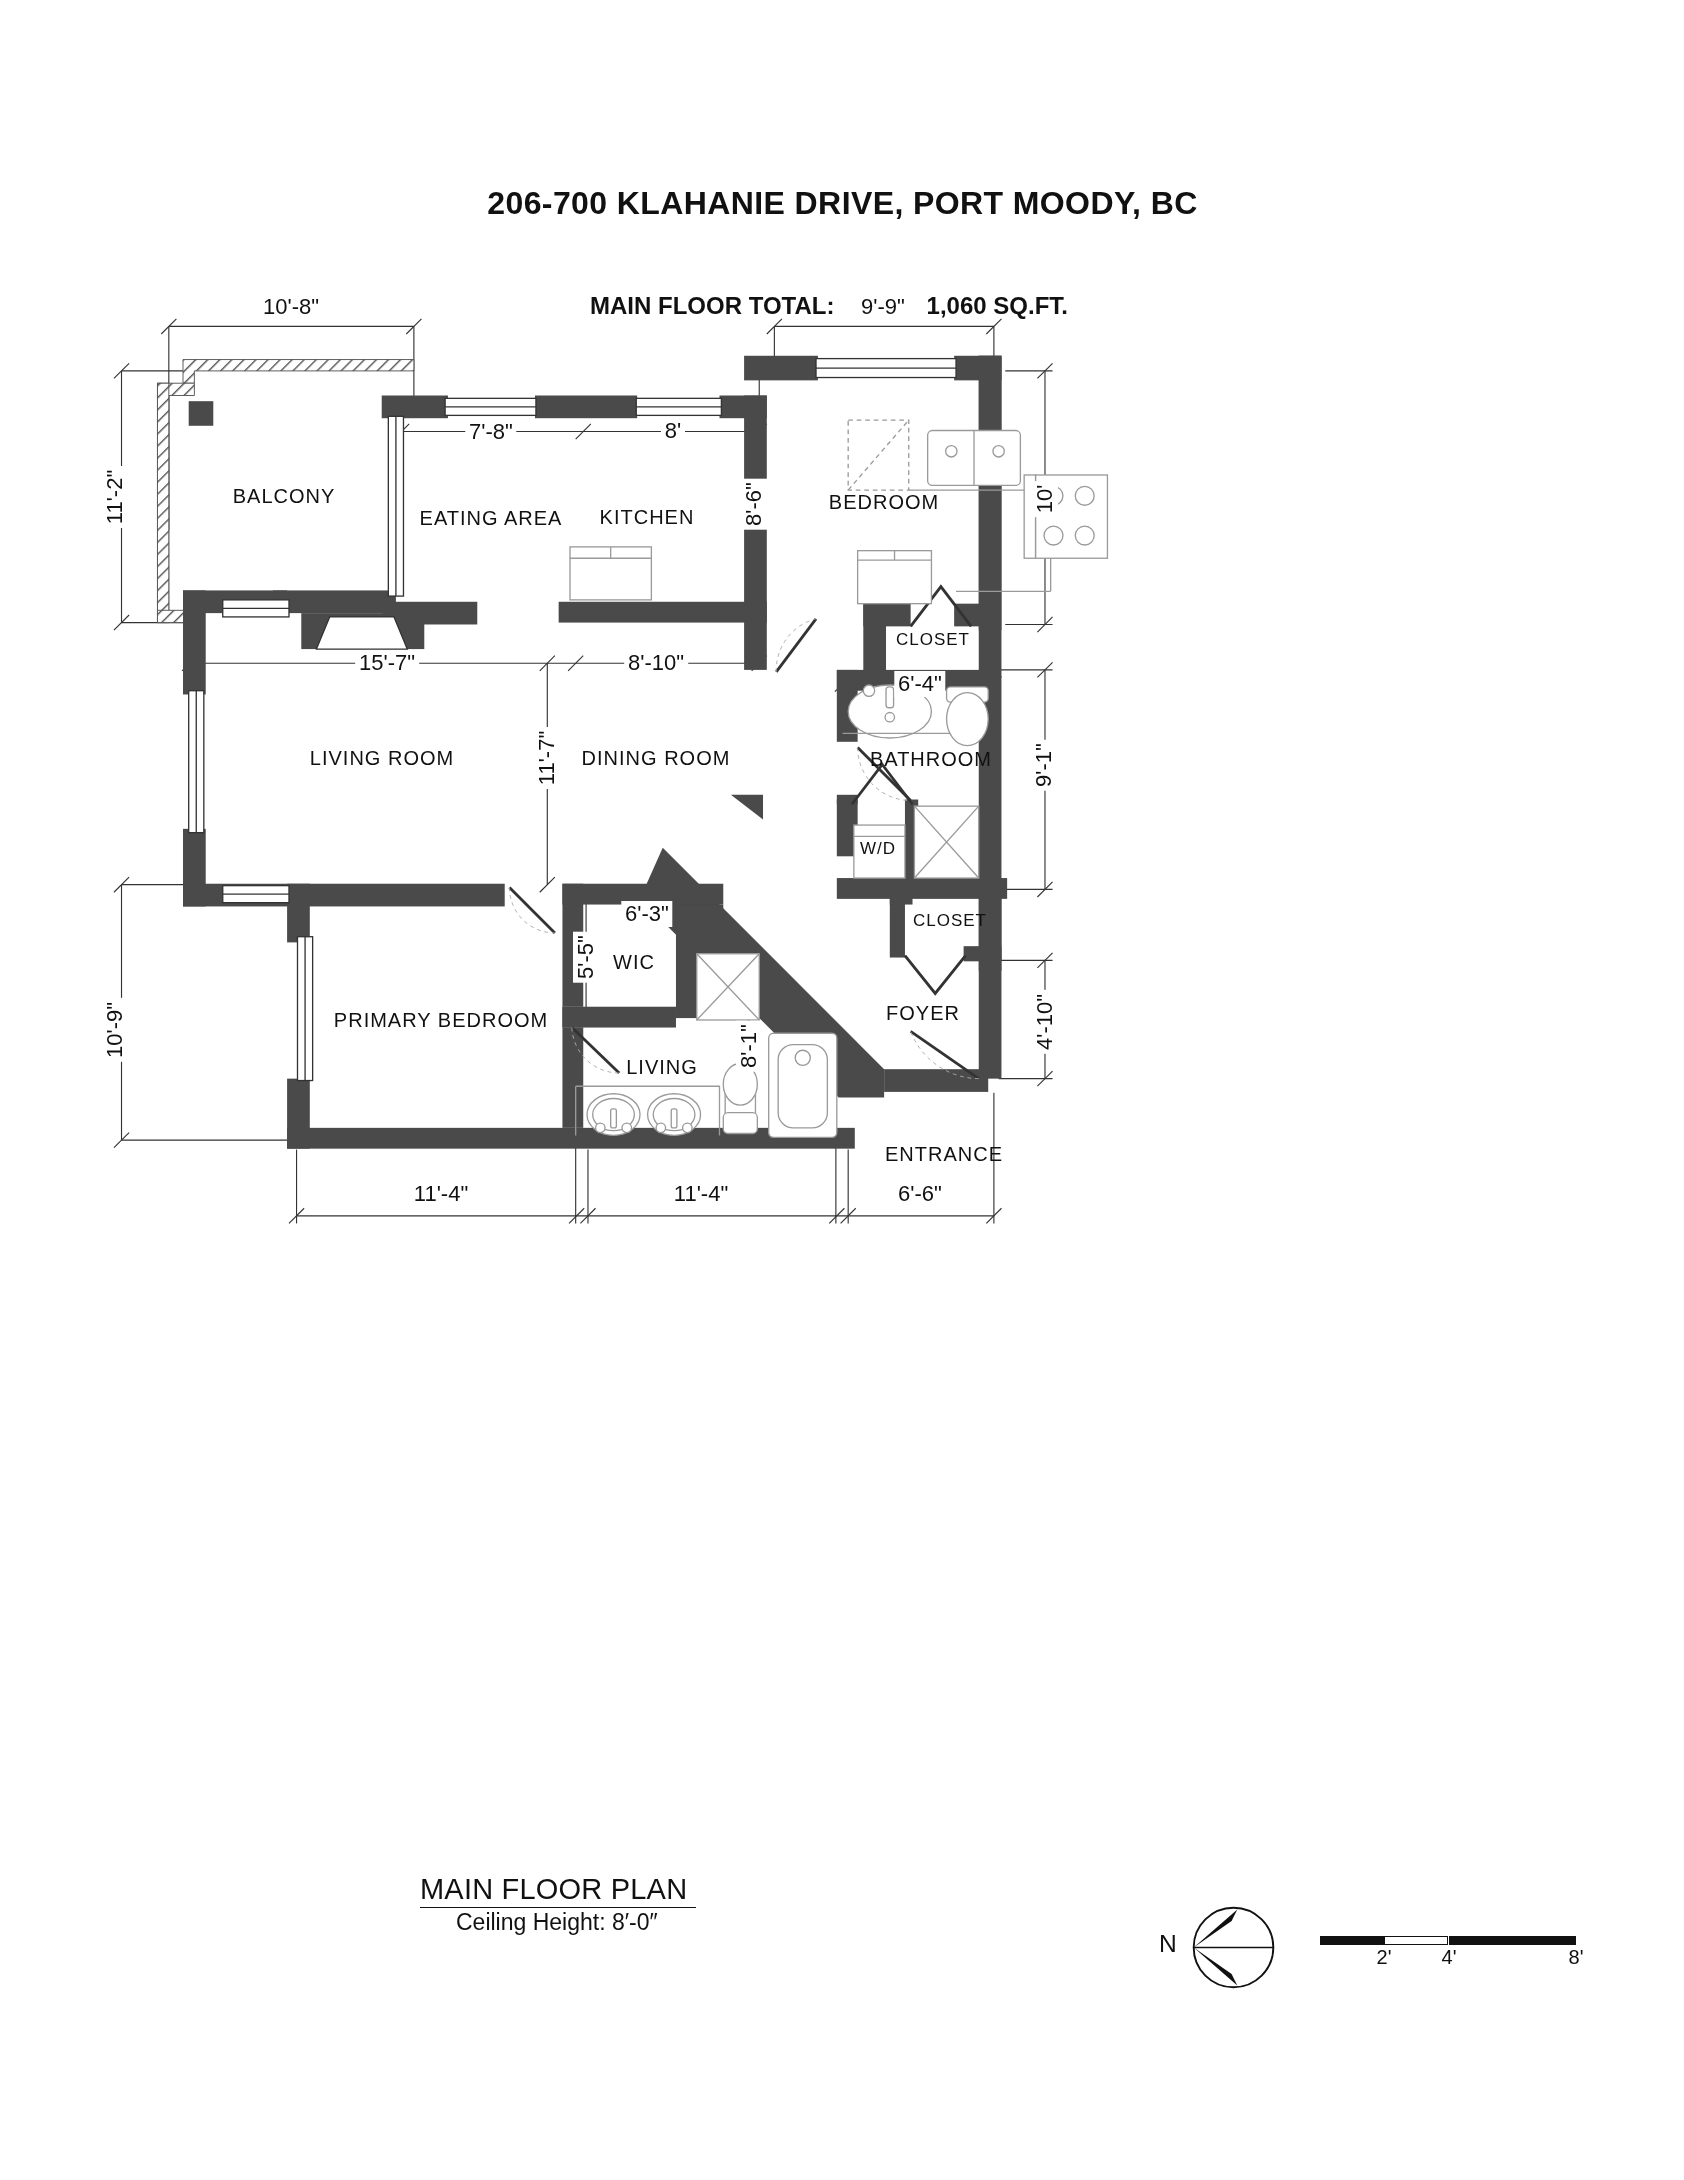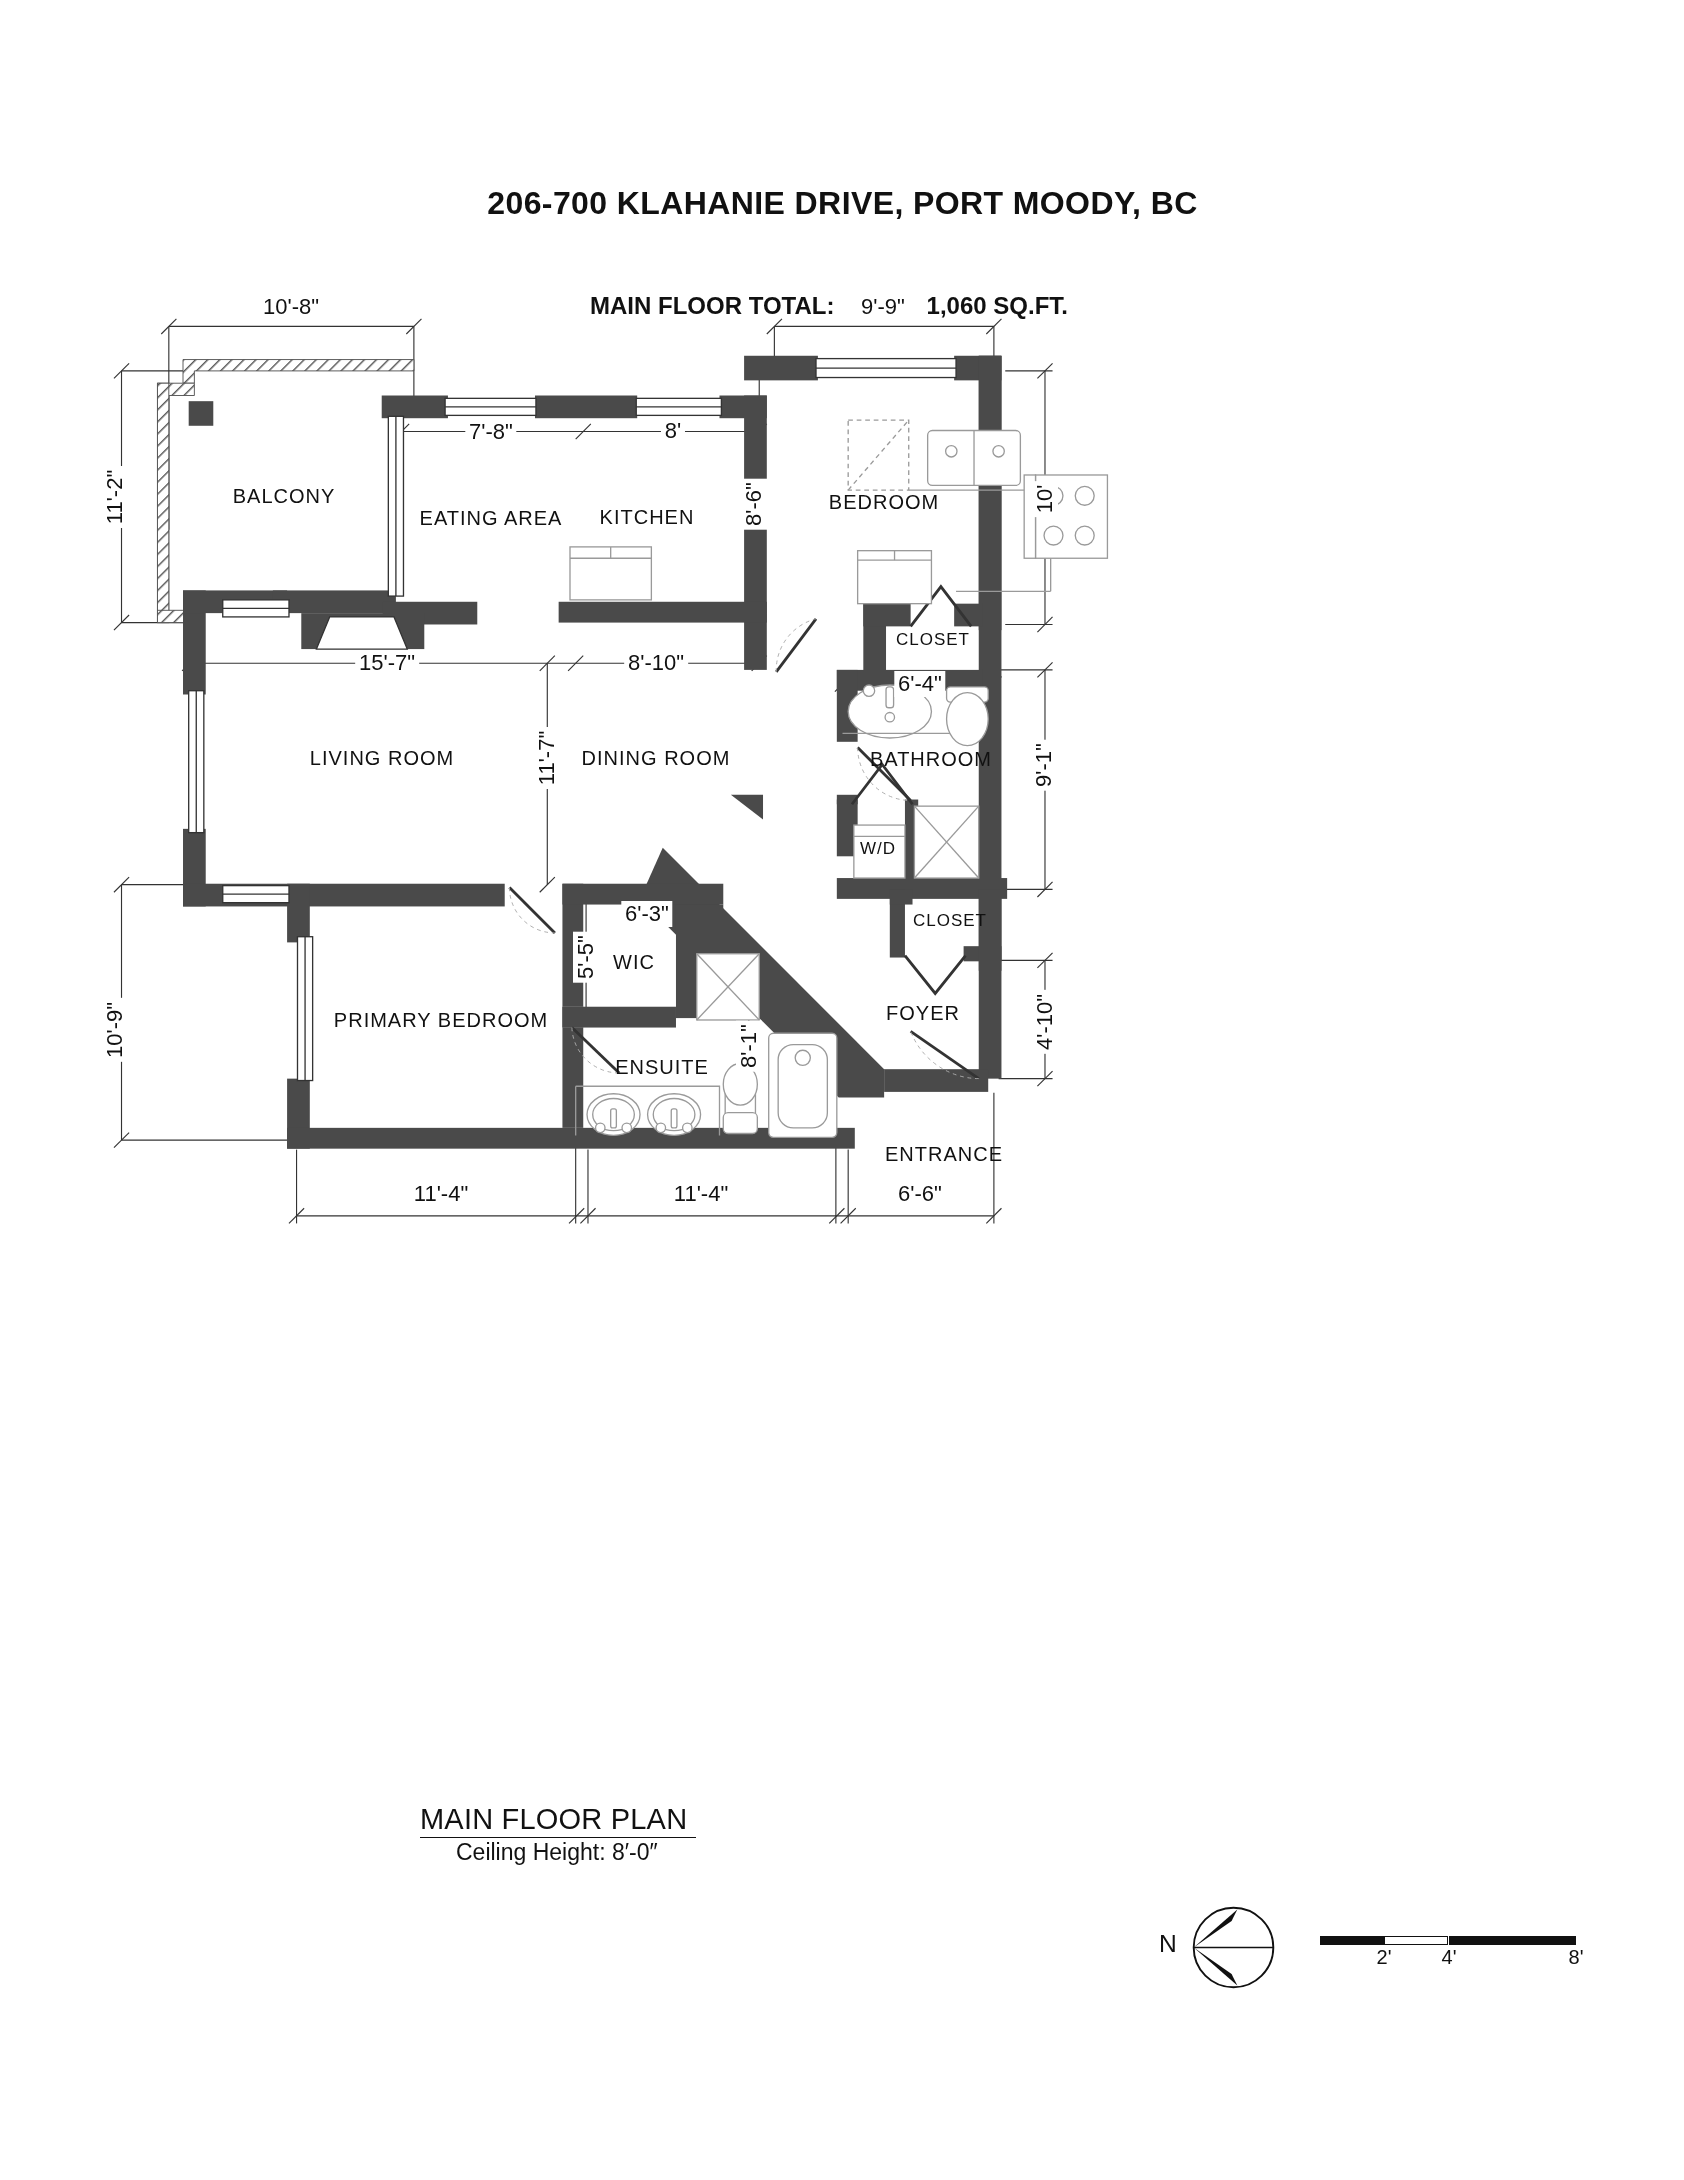--- a/index.html
+++ b/index.html
@@ -16,21 +16,21 @@
     font-size:32px;font-weight:bold;letter-spacing:0.4px;
     font-family:"Liberation Sans", sans-serif;
   }
   .areas{position:absolute;top:289px;left:590px;width:530px;font-size:24px;font-weight:bold;}
   .arow{display:flex;justify-content:flex-start;line-height:1.45;}
   .arow .lab{width:270px;}
   .arow .val{width:208px;text-align:right;}
   .arow.light .lab,.arow.light .val{font-weight:normal;}
 
   
-  .footer{position:absolute;left:420px;top:1803px;}
+  .footer{position:absolute;left:420px;top:1873px;}
   .fp-title{font-size:29px;letter-spacing:0.2px;}
   .fp-rule{border-bottom:1.9px solid #111;width:276px;margin:0.9px 0 0.9px 0;}
   .fp-sub{font-size:23px;margin-left:36px;}
 
   
   .compass{position:absolute;left:1188px;top:1902px;width:91px;height:91px;}
   .compass .lab{position:absolute;left:-29px;top:28px;font-size:24.6px;}
 
   
   .scale{position:absolute;left:1320px;top:1936px;}
@@ -378,21 +378,21 @@
     <div class="rlabel" style="left:647px;top:517px">KITCHEN</div>
     <div class="rlabel" style="left:884px;top:502px">BEDROOM</div>
     <div class="rlabel sm" style="left:933px;top:640px">CLOSET</div>
     <div class="rlabel" style="left:931px;top:759px">BATHROOM</div>
     <div class="rlabel" style="left:382px;top:758px">LIVING ROOM</div>
     <div class="rlabel" style="left:656px;top:758px">DINING ROOM</div>
     <div class="rlabel" style="left:634px;top:962px">WIC</div>
     <div class="rlabel sm" style="left:950px;top:921px">CLOSET</div>
     <div class="rlabel" style="left:923px;top:1013px">FOYER</div>
     <div class="rlabel" style="left:441px;top:1020px">PRIMARY BEDROOM</div>
-    <div class="rlabel" style="left:662px;top:1067px">ENSUITE</div>
+    <div class="rlabel" style="left:662px;top:1067px">LIVING</div>
     <div class="rlabel" style="left:944px;top:1154px">ENTRANCE</div>
     <div class="rlabel sm" style="left:878px;top:849px">W/D</div>
   </div>
 
   <div>
     <div class="dim" style="left:291px;top:307px">10'-8"</div>
     <div class="dim" style="left:883px;top:307px">9'-9"</div>
     <div class="dim vert" style="left:115px;top:497px">11'-2"</div>
     <div class="dim vert" style="left:1045px;top:499px">10'</div>
     <div class="dim" style="left:491px;top:432px">7'-8"</div>

